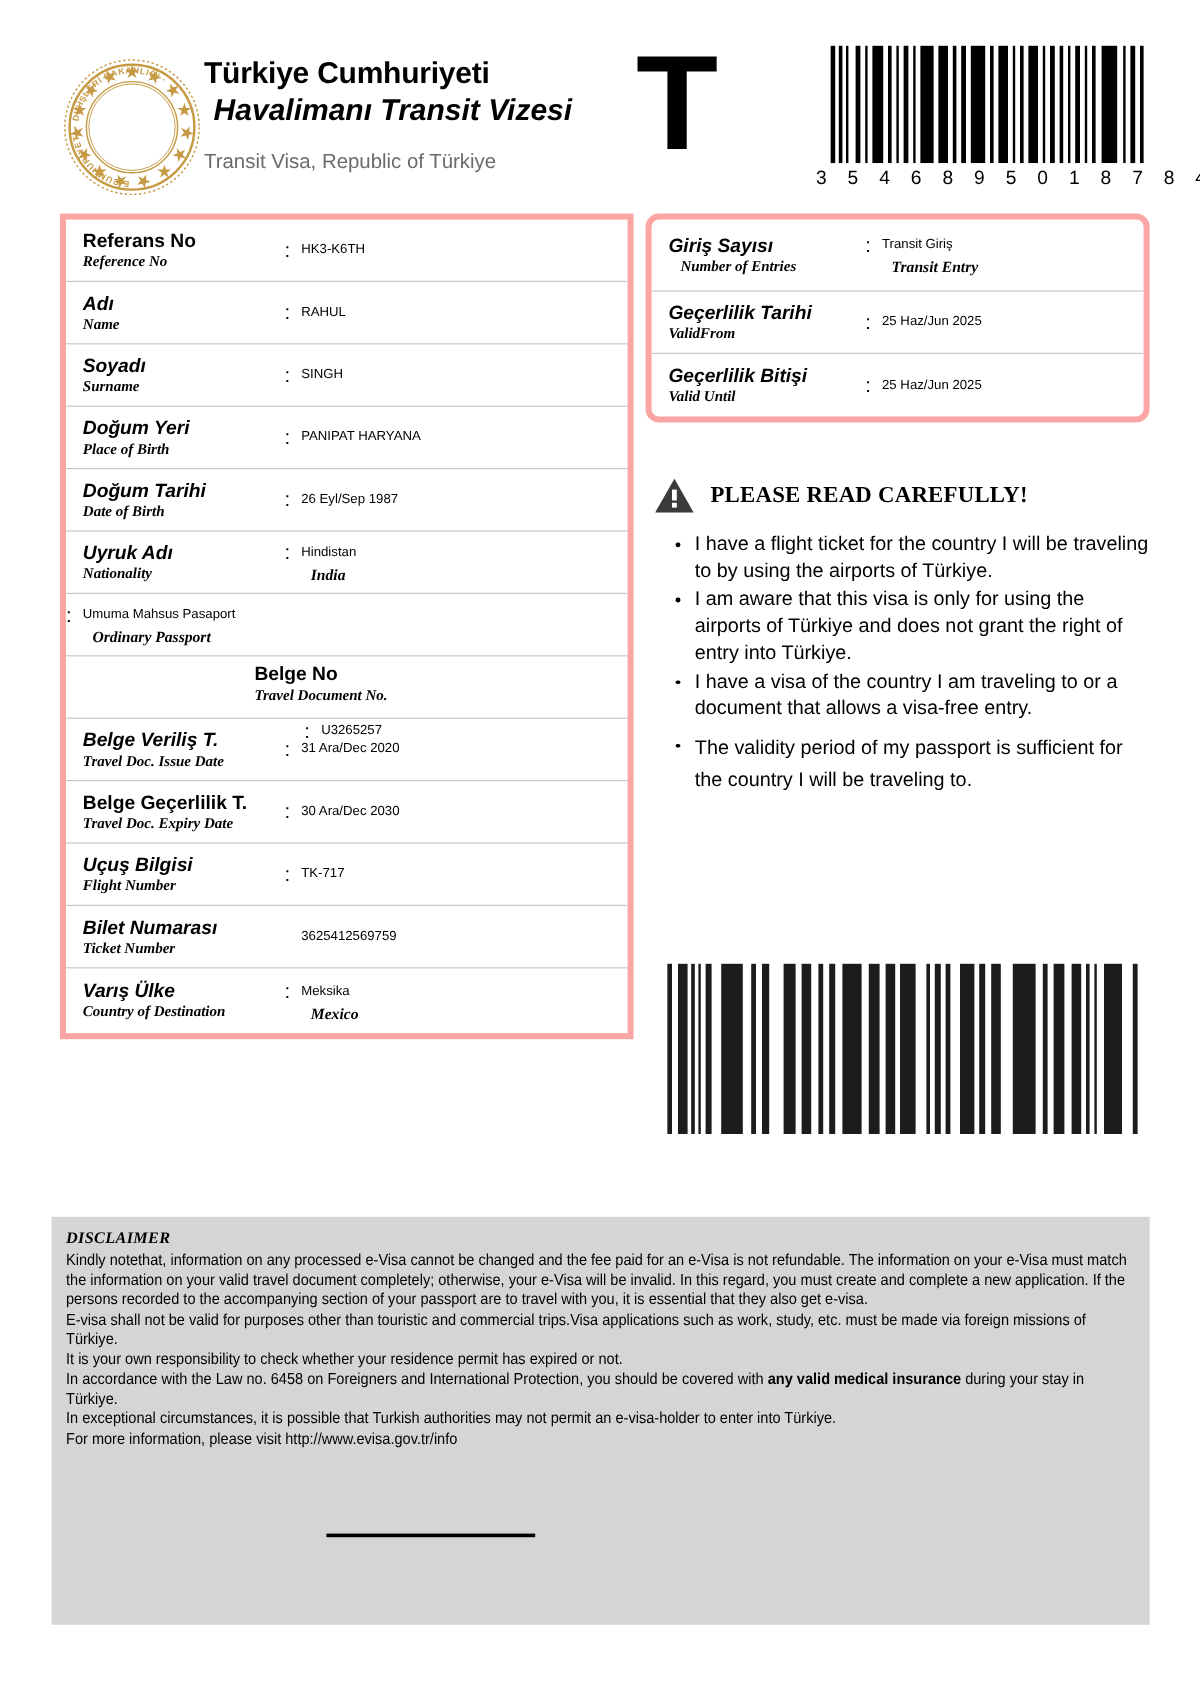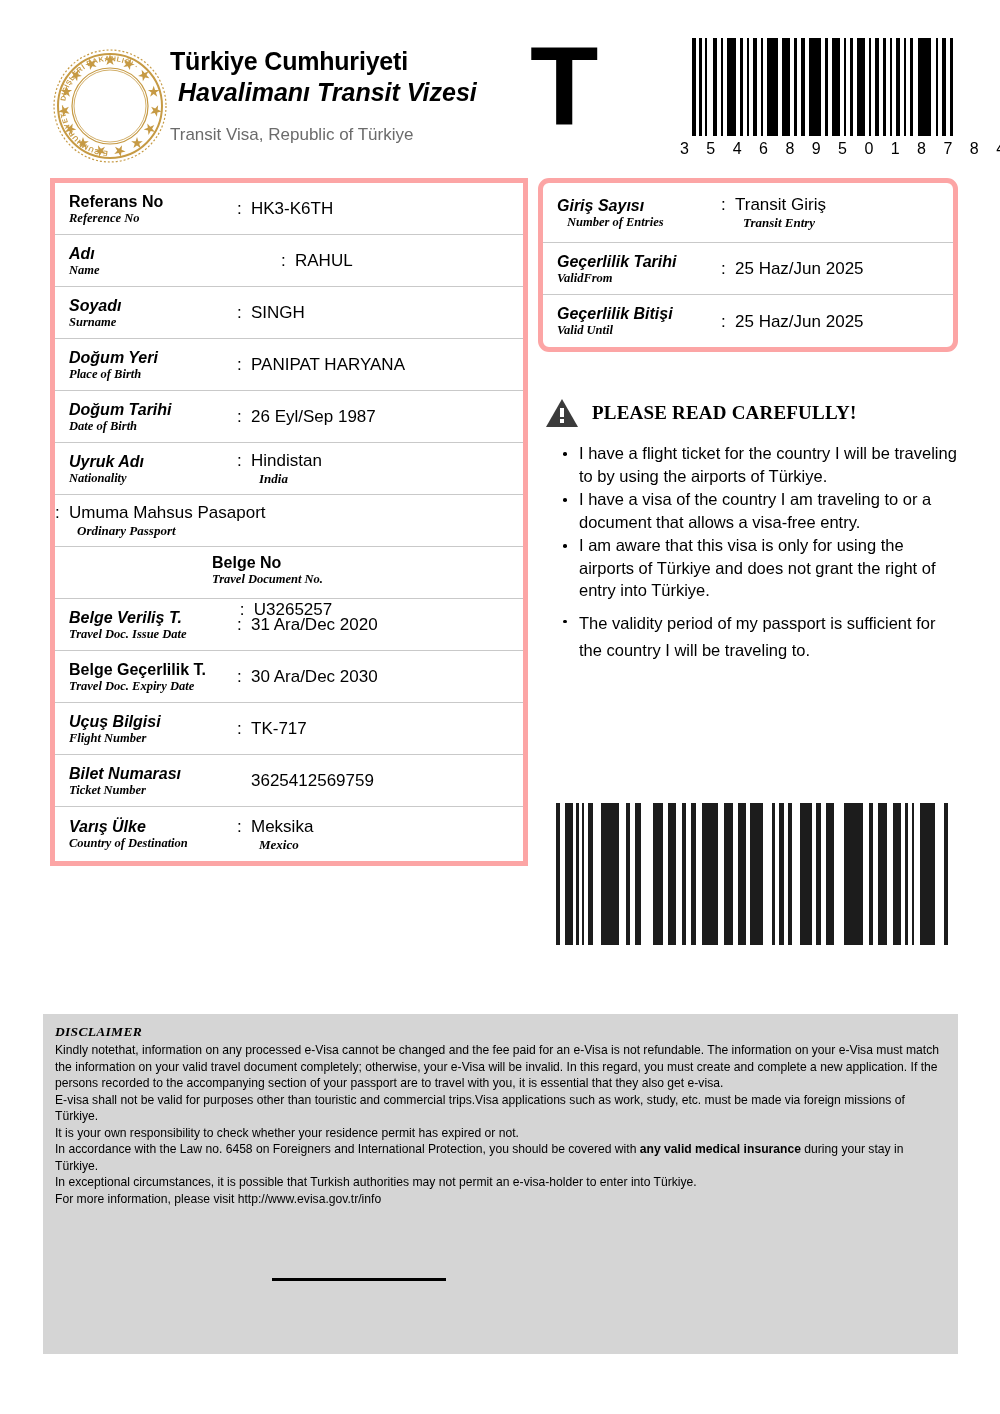--- a/index.html
+++ b/index.html
@@ -141,21 +141,21 @@
   .colon {
     flex: 0 0 auto;
     width: 14px;
     font-size: 17px;
     line-height: 21px;
     color: #000;
   }
   .colon.blank { visibility: hidden; }
   .val-wrap { flex: 1 1 auto; min-width: 0; }
   .val-main {
-    font-size: 17px;
+    font-size: 11px;
     line-height: 21px;
     white-space: nowrap;
   }
   .val-sub {
     font-family: "Liberation Serif", serif;
     font-size: 13px;
     font-weight: bold;
     font-style: italic;
     line-height: 16px;
     white-space: nowrap;
@@ -333,21 +333,21 @@
         <div class="lbl-tr">Referans No</div>
         <div class="lbl-en">Reference No</div>
       </div>
       <div class="val">
         <span class="colon">:</span>
         <div class="val-wrap">
           <div class="val-main">HK3-K6TH</div>
         </div>
       </div>
     </div>
-    <div class="row" style="height: 52px; gap: 44px;">
+    <div class="row" style="height: 52px;">
       <div class="lbl">
         <div class="lbl-tr ital">Adı</div>
         <div class="lbl-en">Name</div>
       </div>
       <div class="val">
         <span class="colon">:</span>
         <div class="val-wrap">
           <div class="val-main">RAHUL</div>
         </div>
       </div>
@@ -532,22 +532,22 @@
       <svg width="34" height="30" viewBox="0 0 34 30" xmlns="http://www.w3.org/2000/svg">
         <path d="M17 1 L33 29 L1 29 Z" fill="#3b3b3b"></path>
         <rect x="15" y="10" width="4" height="9" fill="#fff"></rect>
         <rect x="15" y="21" width="4" height="4" fill="#fff"></rect>
       </svg>
     </span>
     <span class="warn-title">PLEASE READ CAREFULLY!</span>
   </div>
   <ul class="warn-list">
       <li>I have a flight ticket for the country I will be traveling to by using the airports of Türkiye.</li>
+      <li>I am aware that this visa is only for using the airports of Türkiye and does not grant the right of entry into Türkiye.</li>
       <li>I have a visa of the country I am traveling to or a document that allows a visa-free entry.</li>
-      <li>I am aware that this visa is only for using the airports of Türkiye and does not grant the right of entry into Türkiye.</li>
       <li class="loose">The validity period of my passport is sufficient for the country I will be traveling to.</li>
     </ul>
 </div>
 
 <div class="barcode-bottom">
   <svg viewBox="0 0 396 142" preserveAspectRatio="none" xmlns="http://www.w3.org/2000/svg">
     <rect x="0" y="0" width="4" height="142" fill="#1c1c1c"></rect>
     <rect x="9" y="0" width="8" height="142" fill="#1c1c1c"></rect>
     <rect x="20" y="0" width="3" height="142" fill="#1c1c1c"></rect>
     <rect x="26" y="0" width="2" height="142" fill="#1c1c1c"></rect>

